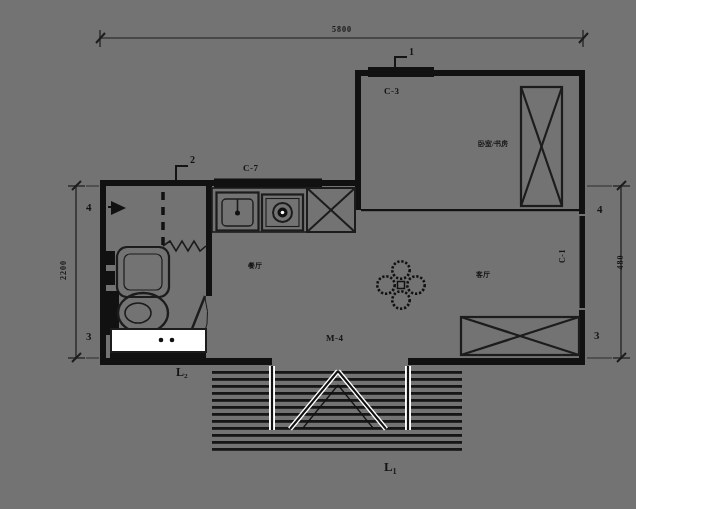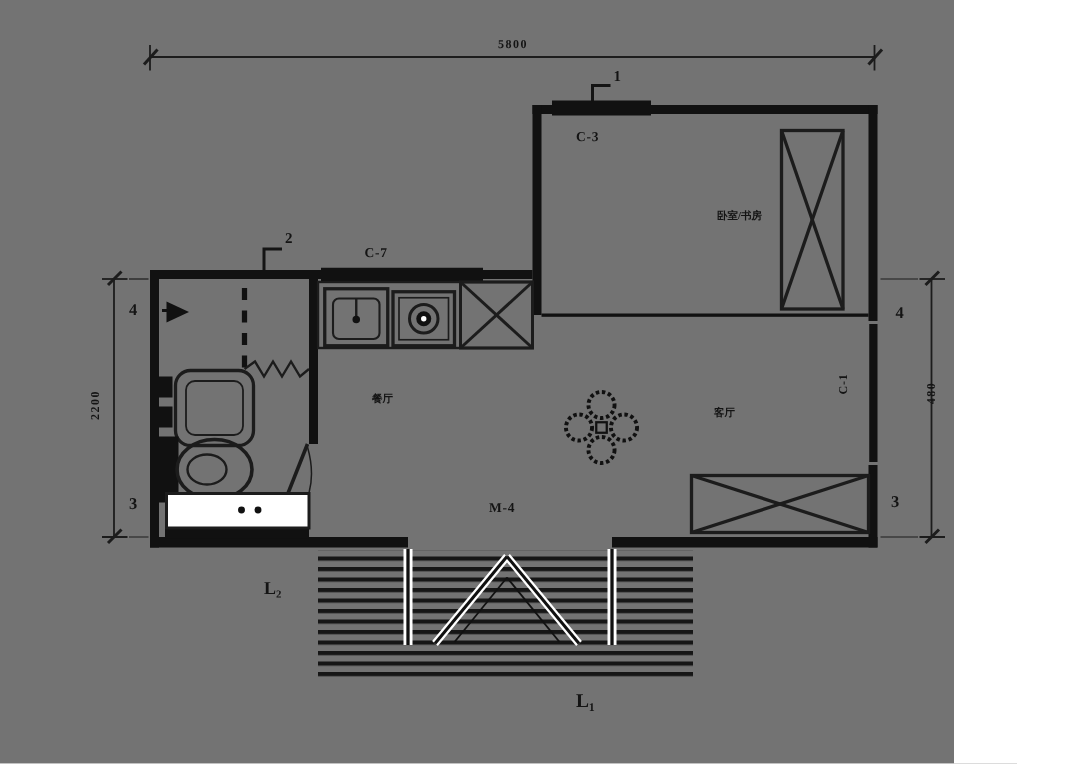--- a/index.html
+++ b/index.html
@@ -173,19 +173,19 @@
   <div class="label elev" style="left:597px;top:204px;">4</div>
   <div class="label elev" style="left:594px;top:330px;">3</div>
 
   <div class="label wtag" style="left:384px;top:87px;">C-3</div>
   <div class="label wtag" style="left:243px;top:164px;">C-7</div>
   <div class="label wtag-small rot" style="left:556px;top:252px;">C-1</div>
 
   <div class="label wtag" style="left:326px;top:334px;">M-4</div>
 
   <div class="label lvl" style="left:384px;top:460px;">L₁</div>
-  <div class="label lvl" style="left:176px;top:366px;font-size:12px;margin-top:20px;">L₂</div>
+  <div class="label lvl" style="left:176px;top:366px;font-size:12px;">L₂</div>
 
   <div class="label room" style="left:430px;top:141px;padding-left:48px;">卧室/书房</div>
   <div class="label room" style="left:248px;top:263px;">餐厅</div>
   <div class="label room" style="left:476px;top:272px;">客厅</div>
 
 </div>
 
 </body></html>

